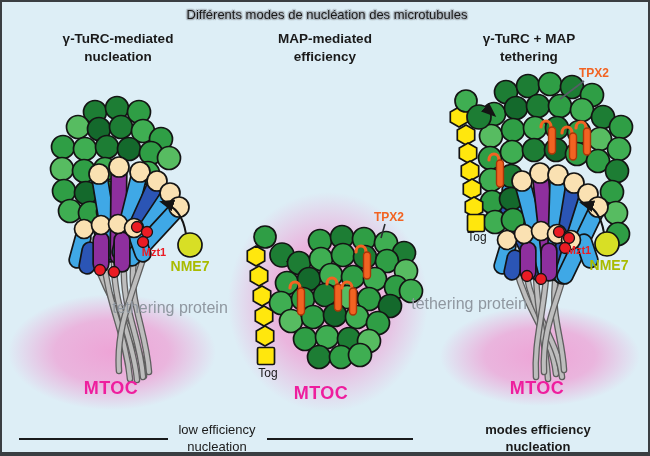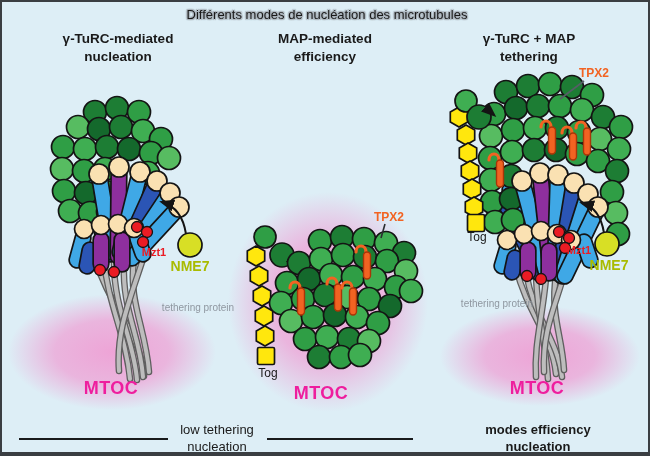--- a/index.html
+++ b/index.html
@@ -10,21 +10,21 @@
   }
   svg.art{position:absolute;left:0;top:0;}
   .txt{position:absolute;transform:translate(-50%,-50%);white-space:pre-line;text-align:center;line-height:1.32;}
   .title{font-size:13px;color:var(--text-dark);
     text-shadow:0 0 2px var(--halo),0 0 2px var(--halo),1px 1px 1px var(--halo),-1px -1px 1px var(--halo),1px -1px 1px var(--halo),-1px 1px 1px var(--halo);}
   .heading{font-size:13.5px;font-weight:bold;color:var(--text-dark);}
   .question{font-size:13px;color:var(--text-dark);text-align:left;transform:translate(0,-50%);}
   .lbl-orange{color:var(--orange);font-weight:bold;font-size:12px;}
   .lbl-red{color:var(--red);font-weight:bold;font-size:11px;}
   .lbl-nme7{color:var(--nme7-text);font-weight:bold;font-size:14px;text-align:center;}
-  .lbl-gray{color:var(--gray-text);font-size:10px;margin-left:28px;}
+  .lbl-gray{color:var(--gray-text);font-size:16px;}
   .lbl-mtoc{color:var(--magenta);font-weight:bold;font-size:18px;letter-spacing:.4px;}
   .lbl-tog{font-size:12px;color:var(--text-dark);}
   .foot{font-size:13px;color:var(--text-dark);}
   .foot.bold{font-weight:bold;}
   .rule{position:absolute;height:0;border-top:2px solid #181a1c;}
   
   .o{stroke:var(--outline);stroke-width:1.7;}
   .o2{stroke:var(--outline);stroke-width:1.3;}
   .f-g1{fill:var(--green-mid);} .f-g2{fill:var(--green-dark);} .f-g3{fill:var(--green-light);}
   .f-g4{fill:var(--green-mid2);} .f-g5{fill:var(--green-deep);}
@@ -365,19 +365,19 @@
   <div class="txt lbl-mtoc" style="left:319px;top:392px;">MTOC</div>
 
   <div class="txt lbl-orange" style="left:592px;top:72px;">TPX2</div>
   <div class="txt lbl-tog" style="left:475px;top:236px;">Tog</div>
   <div class="txt lbl-red" style="left:577px;top:248px;">Mzt1</div>
   <div class="txt lbl-nme7" style="left:607px;top:263px;">NME7</div>
   <div class="txt lbl-gray" style="left:467px;top:302px;">tethering protein</div>
   <div class="txt lbl-mtoc" style="left:535px;top:387px;">MTOC</div>
 
   <div class="rule" style="left:17px;top:436px;width:149px;"></div>
-  <div class="txt foot" style="left:215px;top:436px;">low tethering
+  <div class="txt foot" style="left:215px;top:436px;">low efficiency
 nucleation</div>
   <div class="rule" style="left:265px;top:436px;width:146px;"></div>
   <div class="txt foot bold" style="left:536px;top:436px;">modes efficiency
 nucleation</div>
 
 </div>
 
 </body></html>

